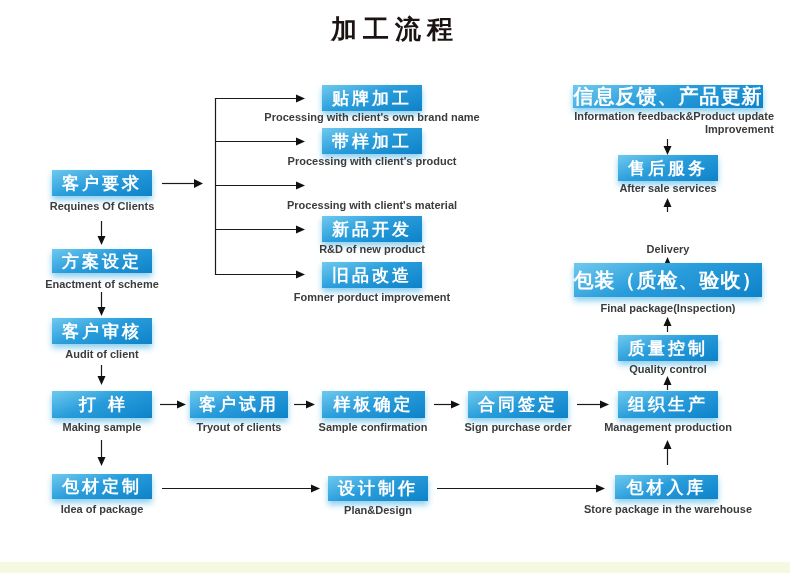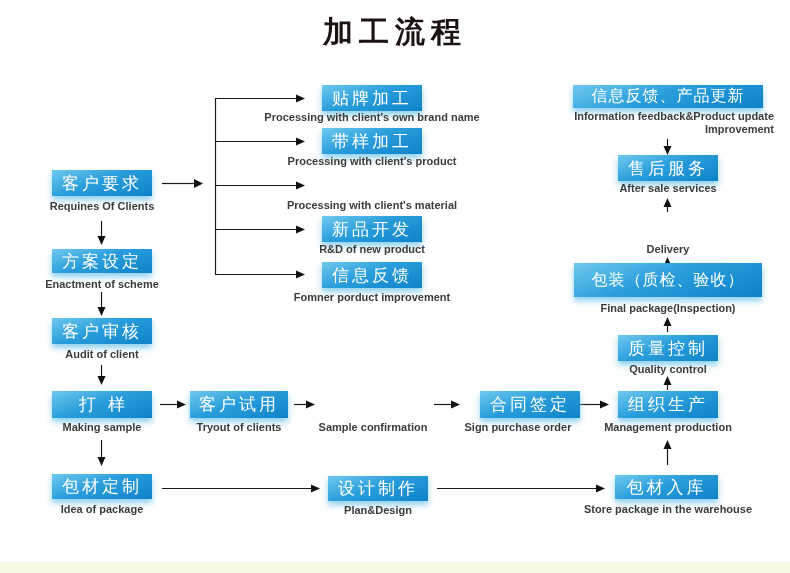--- a/index.html
+++ b/index.html
@@ -2,30 +2,30 @@
 <html><head>
 <meta charset="utf-8">
 <style>
   html,body{margin:0;padding:0;background:#fff;}
   #stage{
     position:relative;width:790px;height:573px;background:#ffffff;overflow:hidden;
     font-family:"Liberation Sans","DejaVu Sans",sans-serif;
   }
   .title{
     position:absolute;top:12px;left:0;width:100%;text-align:center;
-    font-size:30px;font-weight:bold;color:#1b1212;letter-spacing:6px;
+    font-size:26px;font-weight:bold;color:#1b1212;letter-spacing:6px;
   }
   .box{
     position:absolute;display:flex;align-items:center;justify-content:center;
     background:linear-gradient(160deg,#6fc9ee 0%,#2a9edc 45%,#0d82c8 100%);
-    color:#ffffff;font-weight:normal;font-size:17px;letter-spacing:3px;
+    color:#ffffff;font-weight:bold;font-size:17px;letter-spacing:3px;
     box-shadow:0 4px 6px rgba(130,203,238,0.9);
     white-space:nowrap;
   }
-  .box.wide{letter-spacing:1px;font-size:16px;text-align:center;}
+  .box.wide{letter-spacing:1px;font-size:20px;text-align:center;}
   .box.sp{letter-spacing:12px;text-indent:12px;}
   .lbl{
     position:absolute;transform:translateX(-50%);
     font-size:11px;font-weight:bold;color:#3c3c3c;white-space:nowrap;
   }
   .lbl.wrap{white-space:normal;text-align:right;width:212px;line-height:1.2;}
   svg.wires{position:absolute;left:0;top:0;pointer-events:none;}
   svg.wires line{stroke:#1a1a1a;stroke-width:1.2;}
   svg.wires polygon{fill:#111111;}
   .footer-strip{
@@ -157,29 +157,30 @@
   <div class="lbl" style="left:372px;top:111px">Processing with client's own brand name</div>
 
   <div class="box" style="left:322px;top:128px;width:100px;height:26px">带样加工</div>
   <div class="lbl" style="left:372px;top:155px">Processing with client's product</div>
 
   <div class="lbl" style="left:372px;top:199px">Processing with client's material</div>
 
   <div class="box" style="left:322px;top:216px;width:100px;height:26px">新品开发</div>
   <div class="lbl" style="left:372px;top:243px">R&amp;D of new product</div>
 
-  <div class="box" style="left:322px;top:262px;width:100px;height:26px">信息反馈</div>
+  <div class="box" style="left:322px;top:262px;width:100px;height:26px">旧品改造</div>
   <div class="lbl" style="left:372px;top:291px">Fomner porduct improvement</div>
 
   <div class="box" style="left:190px;top:391px;width:98px;height:27px">客户试用</div>
   <div class="lbl" style="left:239px;top:421px">Tryout of clients</div>
 
+  <div class="box" style="left:322px;top:391px;width:103px;height:27px">样板确定</div>
   <div class="lbl" style="left:373px;top:421px">Sample confirmation</div>
 
-  <div class="box" style="left:480px;top:391px;width:100px;height:27px">合同签定</div>
+  <div class="box" style="left:468px;top:391px;width:100px;height:27px">合同签定</div>
   <div class="lbl" style="left:518px;top:421px">Sign purchase order</div>
 
   <div class="box" style="left:618px;top:391px;width:100px;height:27px">组织生产</div>
   <div class="lbl" style="left:668px;top:421px">Management production</div>
 
   <div class="box" style="left:328px;top:476px;width:100px;height:25px">设计制作</div>
   <div class="lbl" style="left:378px;top:504px">Plan&amp;Design</div>
 
   <div class="box" style="left:615px;top:475px;width:103px;height:24px">包材入库</div>
   <div class="lbl" style="left:668px;top:503px">Store package in the warehouse</div>

